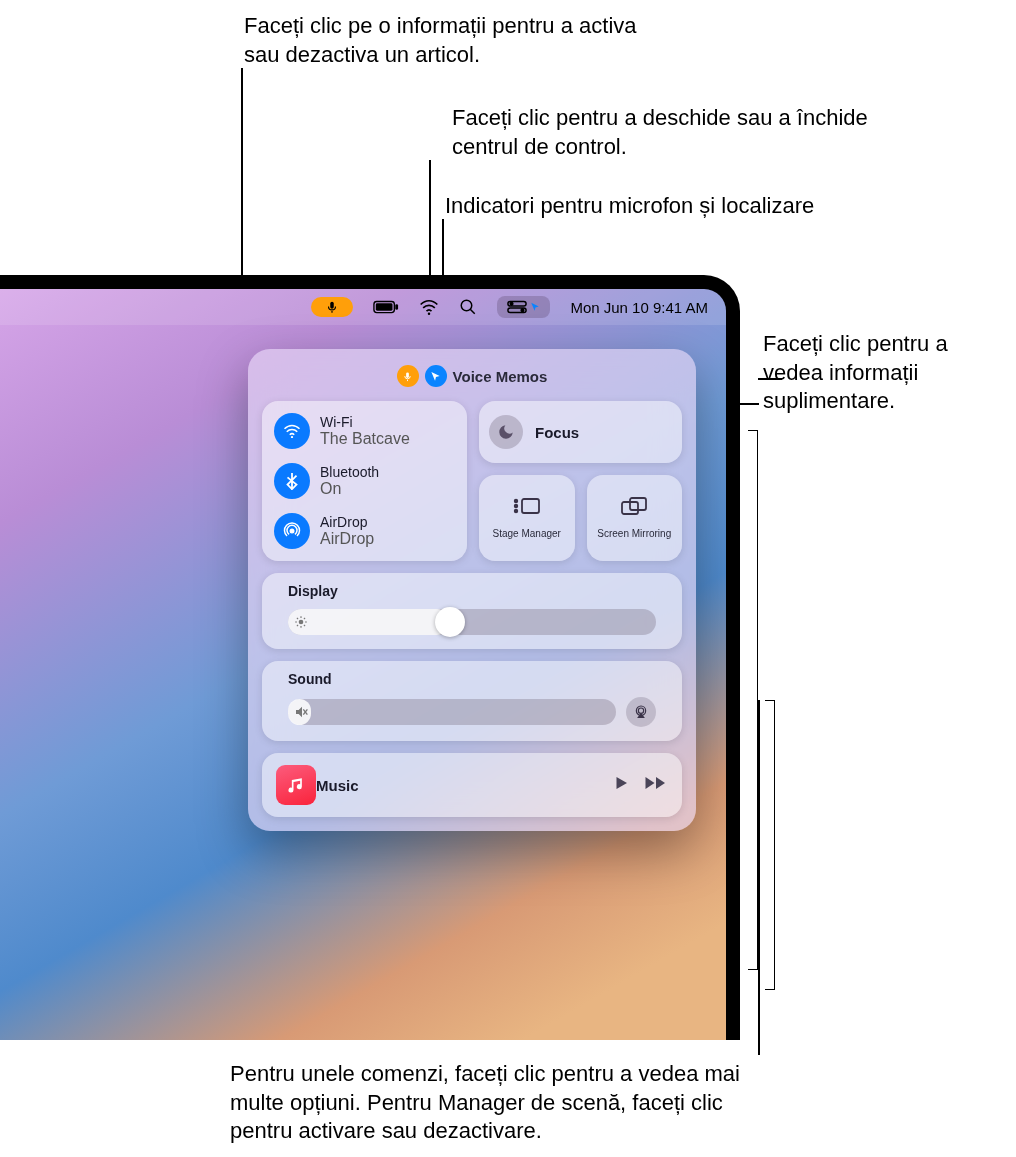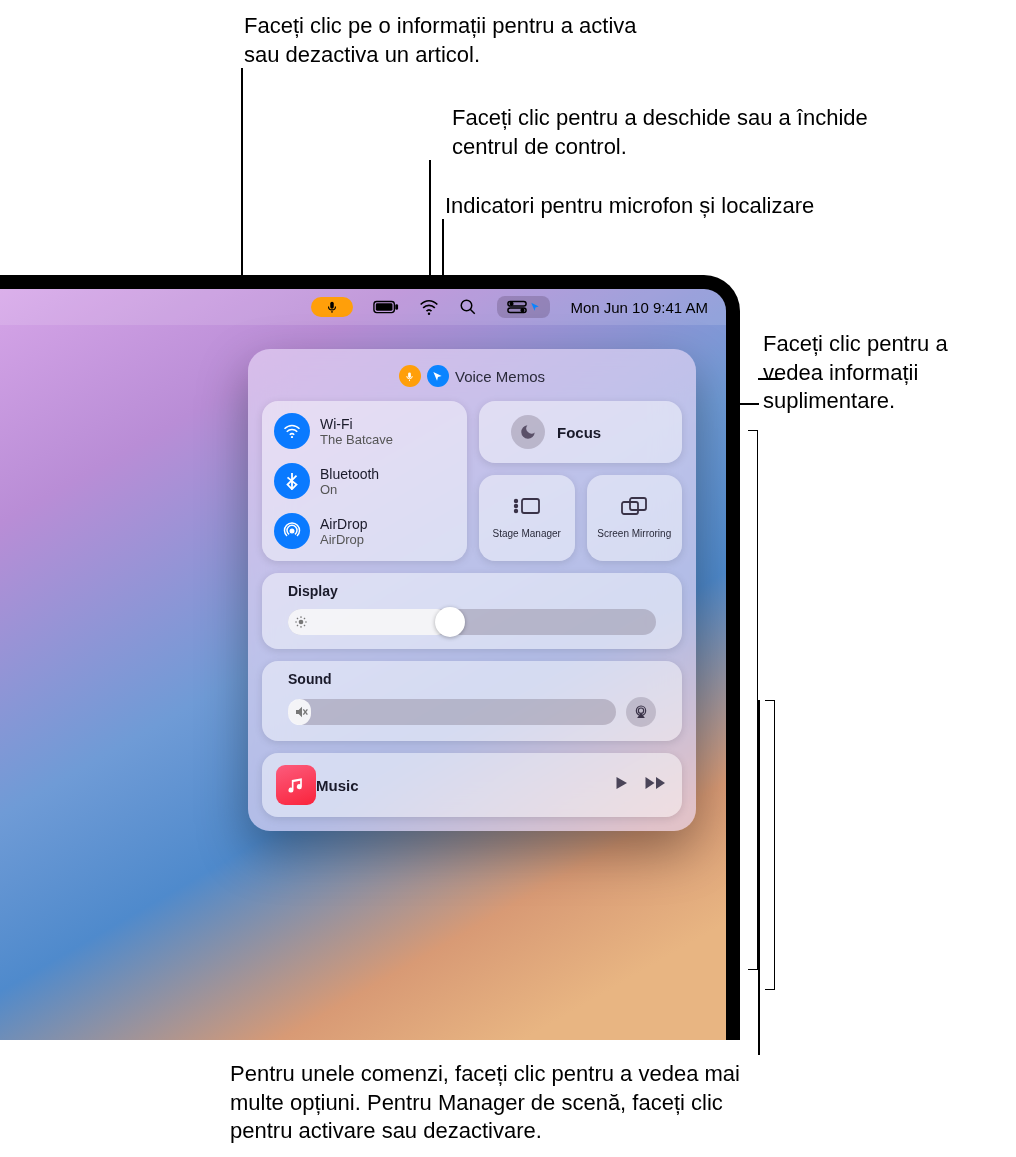--- a/index.html
+++ b/index.html
@@ -86,21 +86,21 @@
     align-items: center;
     gap: 6px;
     margin-bottom: 14px;
   }
   .ind-pill {
     width: 22px; height: 22px; border-radius: 50%;
     display: flex; align-items: center; justify-content: center;
   }
   .ind-mic { background: #ff9f0a; }
   .ind-loc { background: #0a84ff; }
-  .ind-text { font-size: 15px; font-weight: 400; color: #2a2a3a; }
+  .ind-text { font-size: 15px; font-weight: 700; color: #2a2a3a; }
   .tile-row { display: flex; gap: 12px; margin-bottom: 12px; }
   .tile {
     background: rgba(255,255,255,0.45);
     border-radius: 16px;
     box-shadow: 0 2px 8px rgba(0,0,0,0.12);
   }
   .tile-network {
     width: 205px;
     padding: 12px 12px;
     display: flex;
@@ -109,26 +109,26 @@
   }
   .net-item { display: flex; align-items: center; gap: 10px; }
   .net-circle {
     width: 36px; height: 36px; border-radius: 50%;
     background: #0a7aff;
     display: flex; align-items: center; justify-content: center;
     flex-shrink: 0;
   }
   .net-labels { display: flex; flex-direction: column; }
   .net-title { font-size: 14px; font-weight: 400; color: #1a1a2a; }
-  .net-sub { font-size: 13px; color: #555; }
+  .net-sub { font-size: 16px; color: #555; }
   .tile-right-col { flex: 1; display: flex; flex-direction: column; gap: 12px; }
   .tile-focus {
     height: 62px;
     display: flex; align-items: center; gap: 12px;
-    padding: 0 32px;
+    padding: 0 10px;
   }
   .focus-circle {
     width: 34px; height: 34px; border-radius: 50%;
     background: rgba(120,110,130,0.35);
     display: flex; align-items: center; justify-content: center;
   }
   .focus-label { font-size: 15px; font-weight: 600; color: #1a1a2a; }
   .tile-pair { display: flex; gap: 12px; flex: 1; }
   .tile-small {
     flex: 1;

